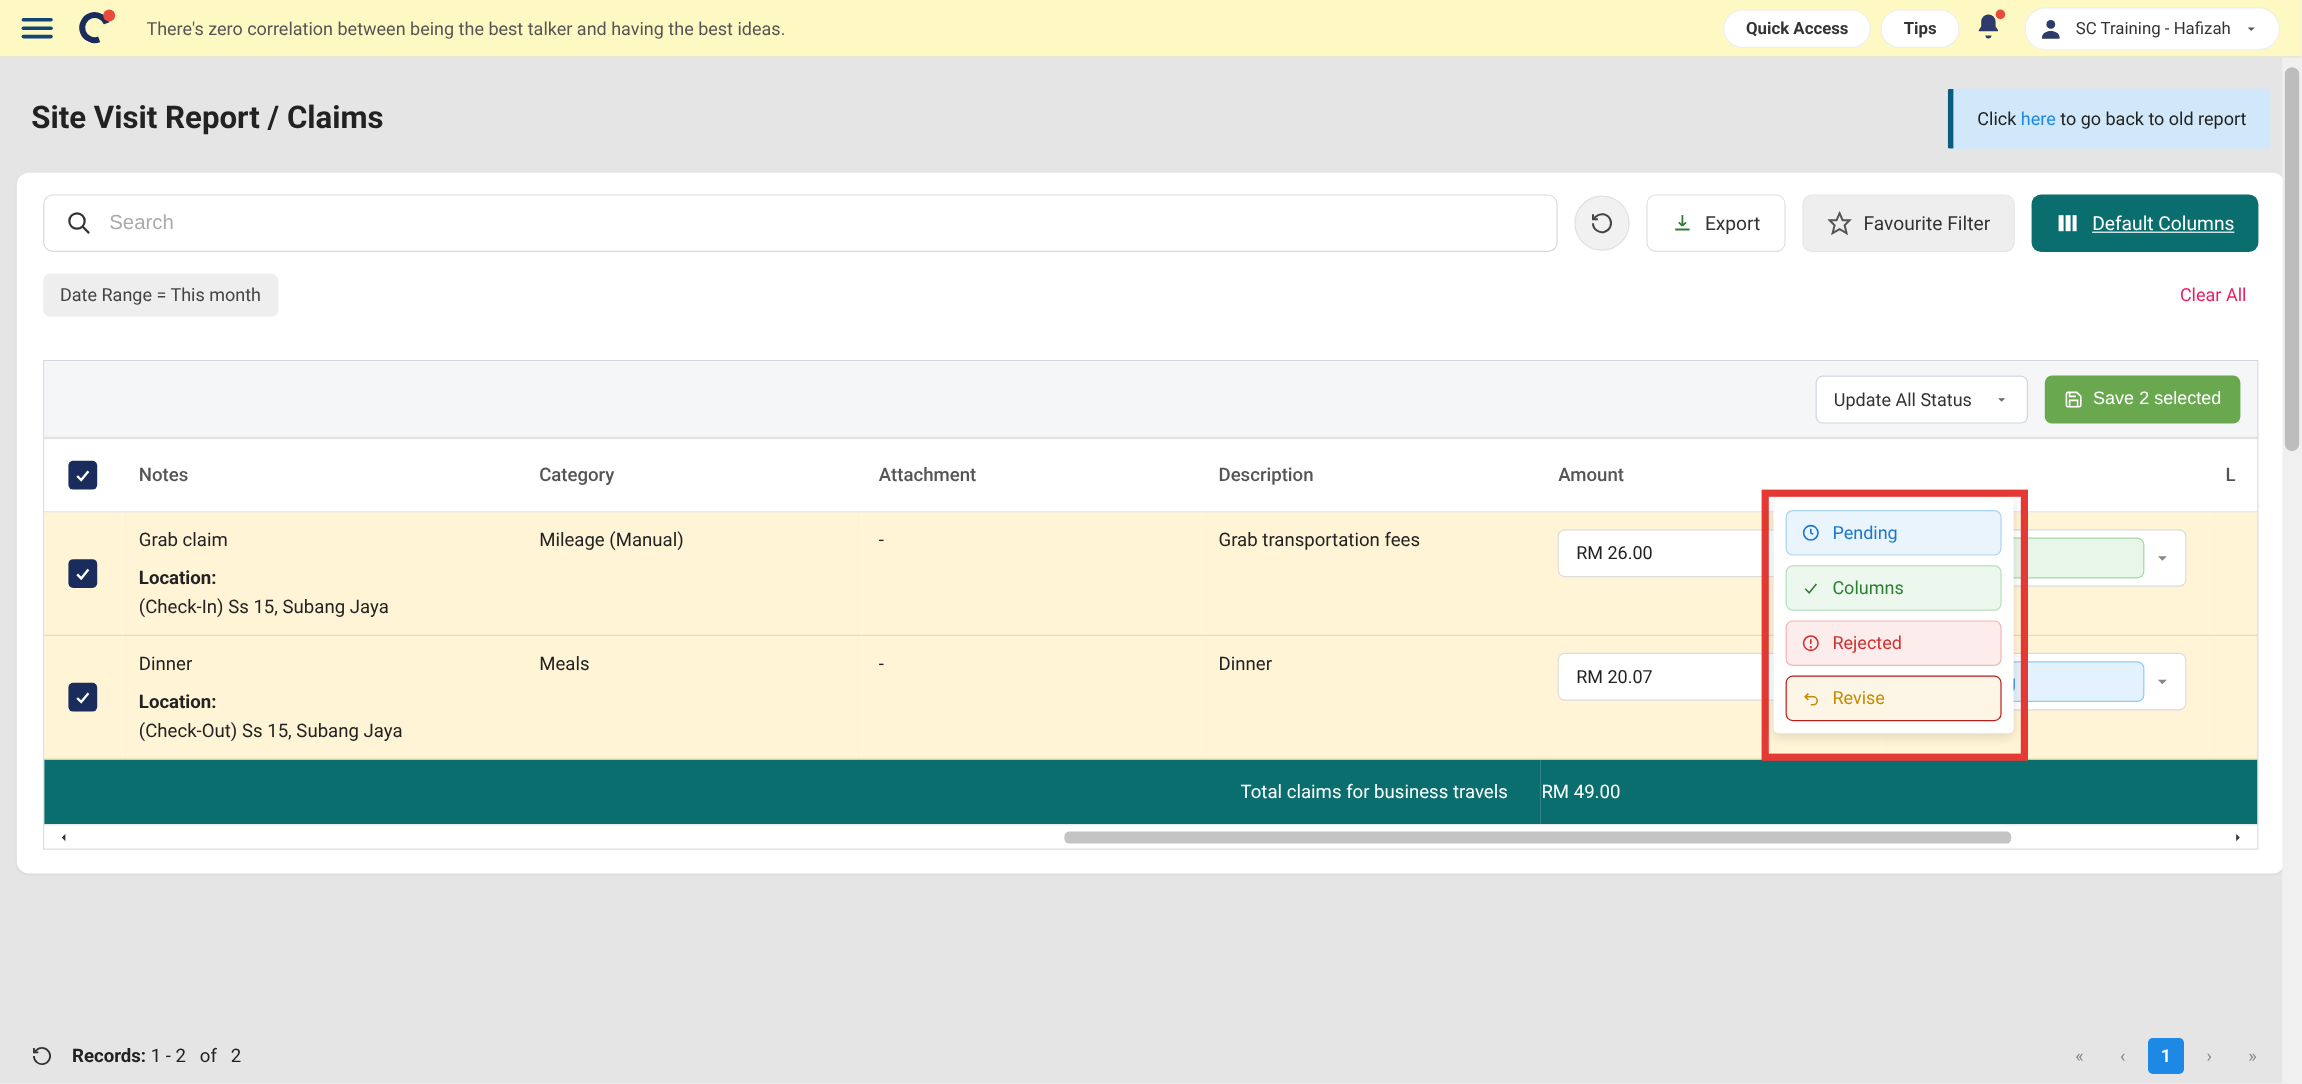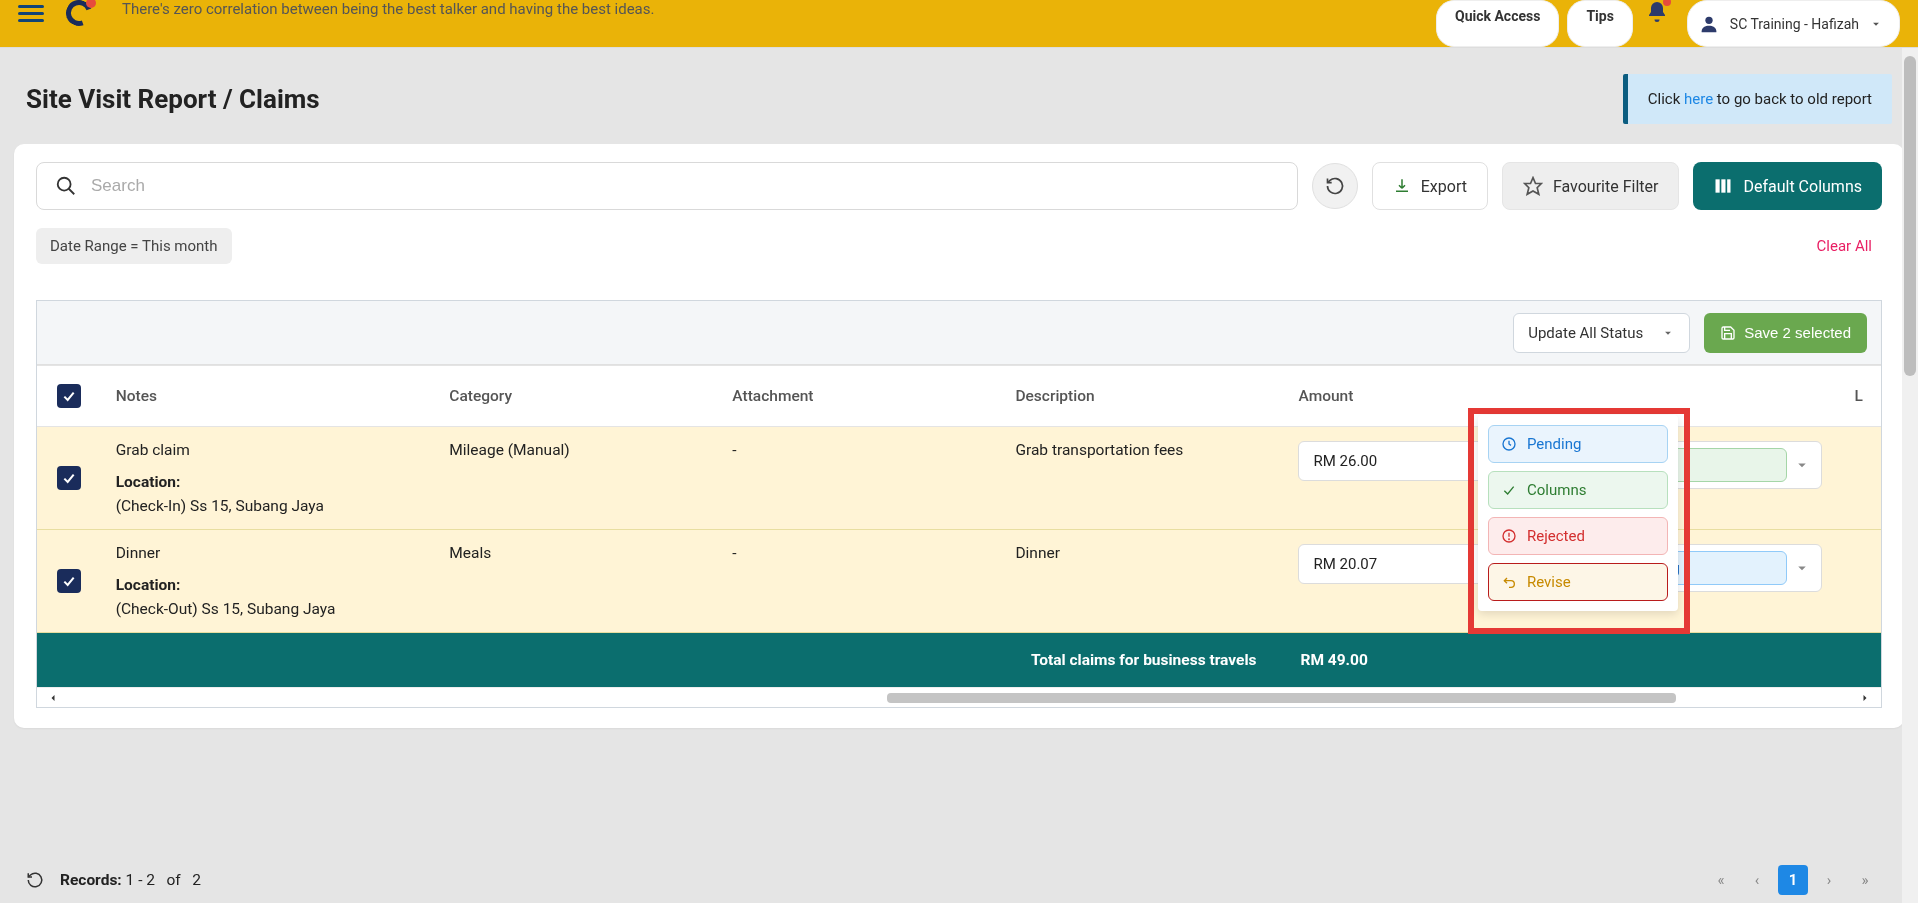--- a/index.html
+++ b/index.html
@@ -9,22 +9,23 @@
     color: #333;
     width: 1918px;
     height: 903px;
     overflow: hidden;
     position: relative;
   }
 
   
   .topbar {
     height: 48px;
-    background: #eab308;
+    background: #fef9c3;
     display: flex;
+    align-items: center;
     padding: 0 18px;
     border-bottom: 1px solid #ddd;
   }
   .menu-icon {
     width: 26px; height: 26px;
     display:flex; flex-direction:column; justify-content:center; gap:4px;
     cursor:pointer;
     margin-right:22px;
   }
   .menu-icon span { display:block; height:3px; background:#114477; border-radius:2px; }
@@ -86,21 +87,21 @@
   .search-input::placeholder { color:#aaa; }
   .icon-btn {
     width:46px; height:46px; border-radius:50%; border:1px solid #e0e0e0;
     background:#f1f1f1; display:flex; align-items:center; justify-content:center; cursor:pointer;
   }
   .tool-btn {
     height:48px; border:1px solid #e0e0e0; border-radius:8px; background:#fff;
     display:flex; align-items:center; padding:0 20px; gap:10px; cursor:pointer; font-size:16px; color:#333;
   }
   .tool-btn.fav { background:#eee; border-color:#e5e5e5; }
-  .tool-btn.default-cols { background:#0b6e6e; color:#fff; border:none; }
+  .tool-btn.default-cols { background:#0b6e6e; color:#fff; border:none;text-decoration:underline; }
   .export-ic { width:18px; height:18px; }
   .star-ic { width:20px; height:20px; fill:none; stroke:#555; stroke-width:2; }
   .cols-ic { width:20px; height:20px; }
 
   .filter-row {
     padding:18px 22px; display:flex; align-items:center; justify-content:space-between;
   }
   .chip {
     background:#eee; border-radius:6px; padding:9px 14px; font-size:15px; color:#444;
   }
@@ -160,35 +161,35 @@
   .status-badge {
     flex:1; margin:6px; border-radius:6px; padding:7px 12px; display:flex; align-items:center; gap:8px;
     font-size:15px;
   }
   .status-badge.approved { background:#e8f5e9; border:1px solid #a5d6a7; color:#2e7d32; }
   .status-badge.pending { background:#e3f2fd; border:1px solid #90caf9; color:#1565c0; }
   .status-badge svg { width:16px; height:16px; }
   .status-chev { width:18px; height:18px; fill:#888; margin-right:10px; }
 
   tr.total td {
-    background:#0b6e6e; color:#fff; font-weight:700; padding:18px 16px; border:none;
+    background:#0b6e6e; color:#fff; font-weight:400; padding:18px 0; border:none;
   }
   .total-label { text-align:right; padding-right:28px !important; }
 
   .hscroll {
     height:20px; background:#fff; display:flex; align-items:center; padding:0 10px;
     border-top:1px solid #eee;
   }
   .hscroll .arrow { width:12px; height:12px; fill:#333; }
   .hscroll .track { flex:1; height:10px; background:transparent; margin:0 4px; position:relative; }
   .hscroll .thumb { position:absolute; height:10px; background:#c4c4c4; border-radius:4px; left:46%; width:44%; }
 
   
   .footer {
-    position:absolute; bottom:0; left:0; right:12px; height:46px;
+    position:absolute; bottom:0; left:0; right:0; height:46px;
     display:flex; align-items:center; padding:0 26px; background:#e5e5e5;
     font-size:15.5px; color:#222;
   }
   .footer .refresh { margin-right:16px; cursor:pointer; }
   .footer .records b { font-weight:700; }
   .pager { margin-left:auto; display:flex; align-items:center; gap:6px; }
   .pager .pg {
     width:30px; height:30px; display:flex; align-items:center; justify-content:center;
     color:#888; font-size:15px; cursor:pointer; border-radius:4px;
   }

